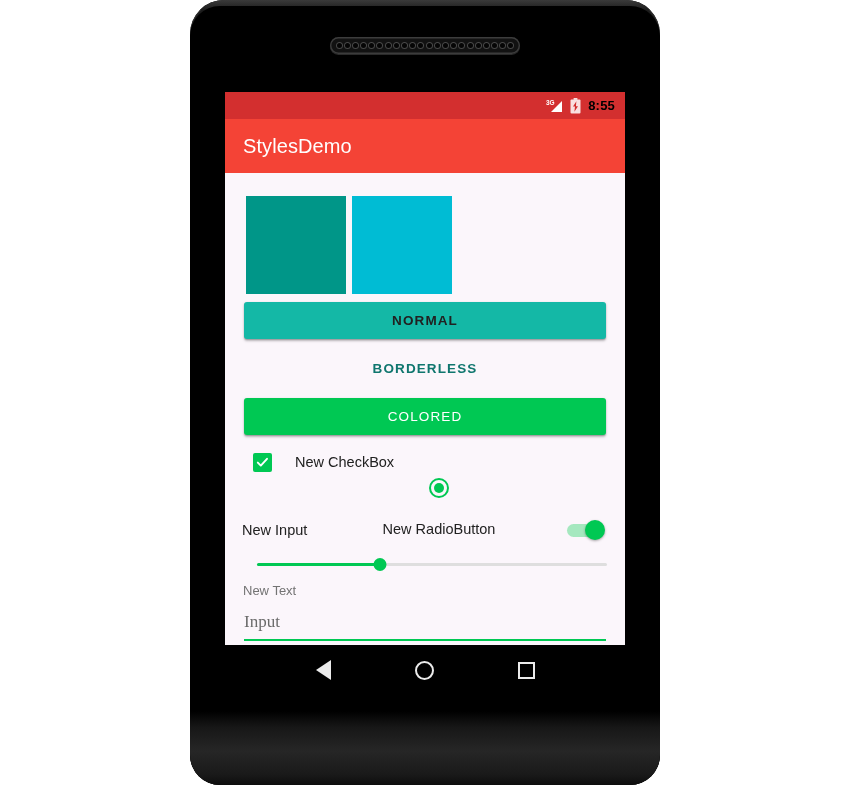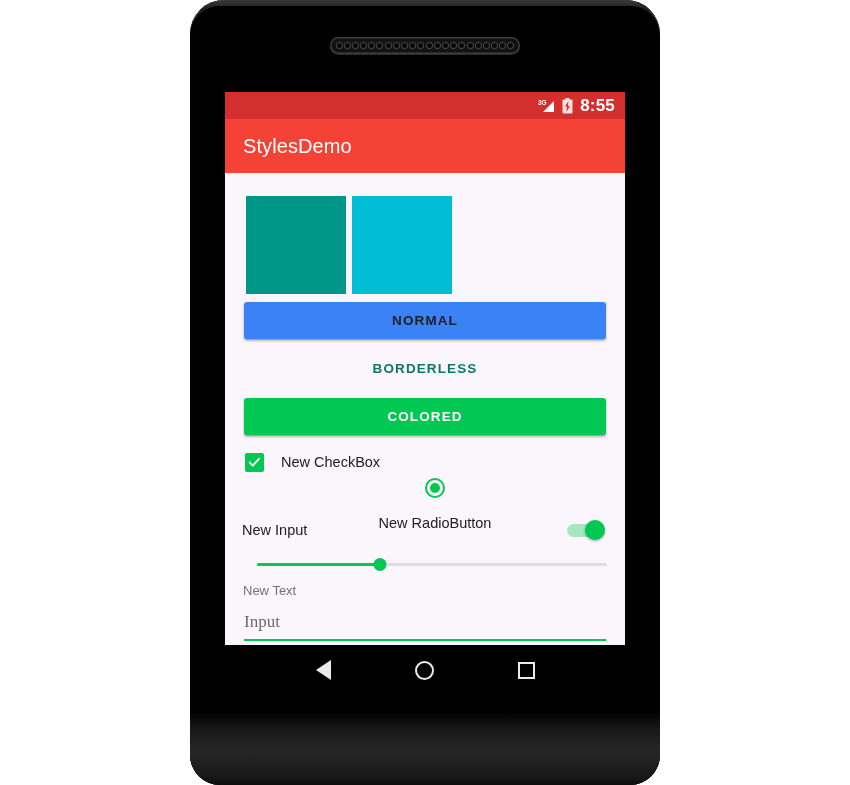--- a/index.html
+++ b/index.html
@@ -94,22 +94,22 @@
     padding-right: 10px;
     gap: 7px;
   }
   #signal-icon {
     position: relative;
     width: 17px; height: 15px;
     display: block;
   }
   #battery-icon { display: block; width: 11px; height: 16px; }
   #status-clock {
-    color: #ffffff;
-    font-size: 17px;
+    color: #000000;
+    font-size: 13px;
     font-weight: bold;
     letter-spacing: 0.2px;
     line-height: 1;
   }
 
   
   #app-bar {
     height: 54px;
     background: #F44336;
     display: flex;
@@ -183,32 +183,32 @@
     display: block;
     width: 100%;
     height: 37px;
     margin-top: 11px;
     background: #00C853;
     border: none;
     border-radius: 3px;
     color: #ffffff;
     font-family: "Liberation Sans", sans-serif;
     font-size: 13.5px;
-    font-weight: bold;
+    font-weight: normal;
     letter-spacing: 1.1px;
     box-shadow: 0 1.5px 2.5px rgba(0,0,0,0.26), 0 1px 1px rgba(0,0,0,0.16);
     cursor: pointer;
   }
 
   
   .control-row {
     display: flex;
     align-items: center;
-    gap: 17px;
-    padding-left: 20px;
+    gap: 23px;
+    padding-left: 28px;
     height: 32px;
   }
   #checkbox-row { margin-top: 11px; }
   #radio-row { margin-top: 0px; flex-direction: column; }
 
   .cb-box {
     width: 19px; height: 19px;
     border-radius: 2px;
     background: #00C853;
     display: flex;
@@ -411,21 +411,21 @@
     </div>
 
     <div id="content" style="background: rgb(251, 246, 251);">
 
       <div id="swatch-row">
         <div class="swatch" id="swatch-0" style="background: rgb(0, 150, 136);"></div>
         <div class="swatch" id="swatch-1" style="background: rgb(0, 188, 212);"></div>
       </div>
 
       <div class="btn-row">
-        <button id="btn-normal" style="background: #3b82f6; color: rgb(33, 33, 33);">NORMAL</button>
+        <button id="btn-normal" style="background: #14b8a6; color: rgb(33, 33, 33);">NORMAL</button>
         <button id="btn-borderless" style="color: #0f766e;">BORDERLESS</button>
         <button id="btn-colored" style="background: rgb(0, 200, 83); color: rgb(255, 255, 255);">COLORED</button>
       </div>
 
       <div class="control-row" id="checkbox-row">
         <span class="cb-box" style="background: rgb(0, 200, 83);">
           <svg width="13" height="13" viewBox="0 0 13 13">
             <path d="M1.8 6.6 L4.8 9.6 L11 2.8" stroke="#ffffff" stroke-width="1.9" fill="none" stroke-linecap="round" stroke-linejoin="round"></path>
           </svg>
         </span>

